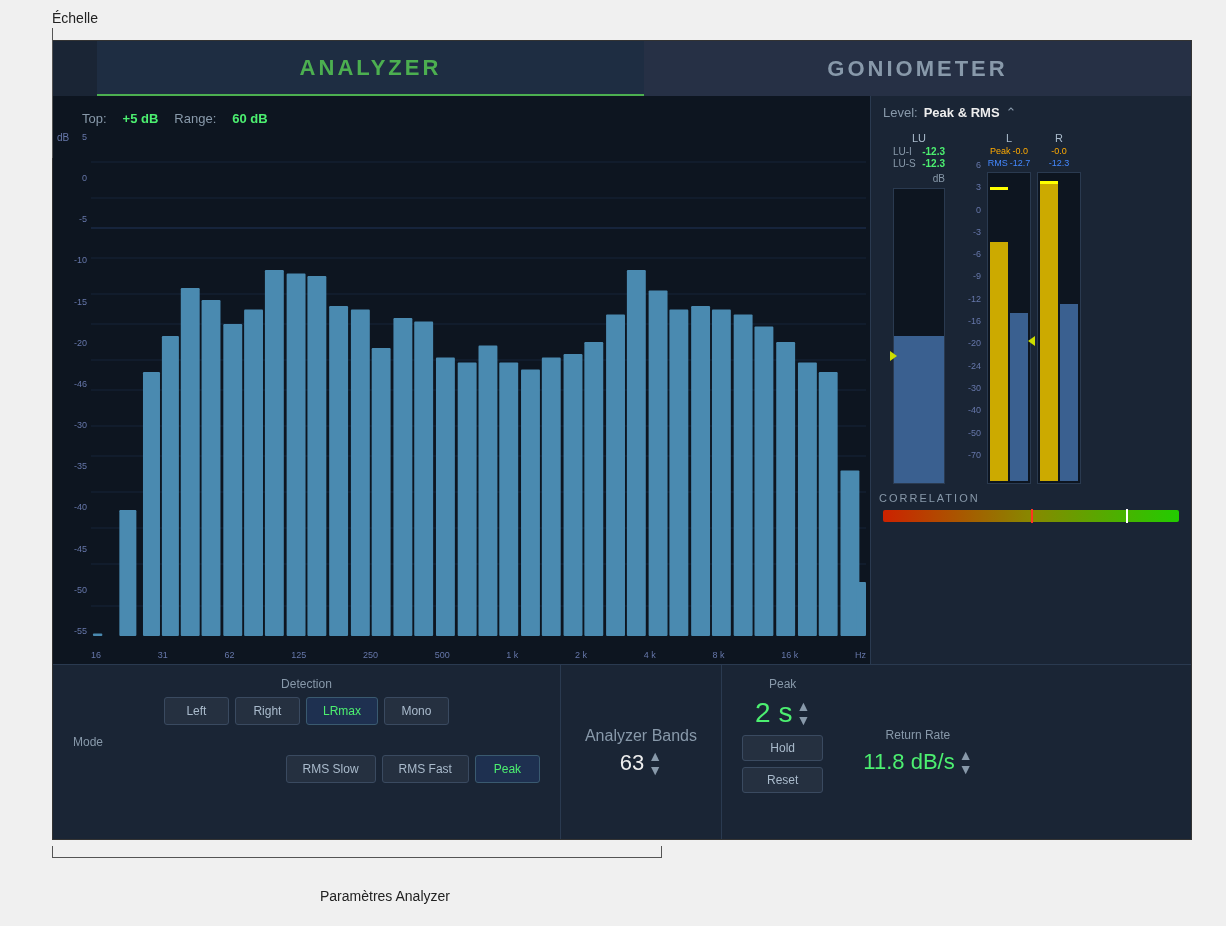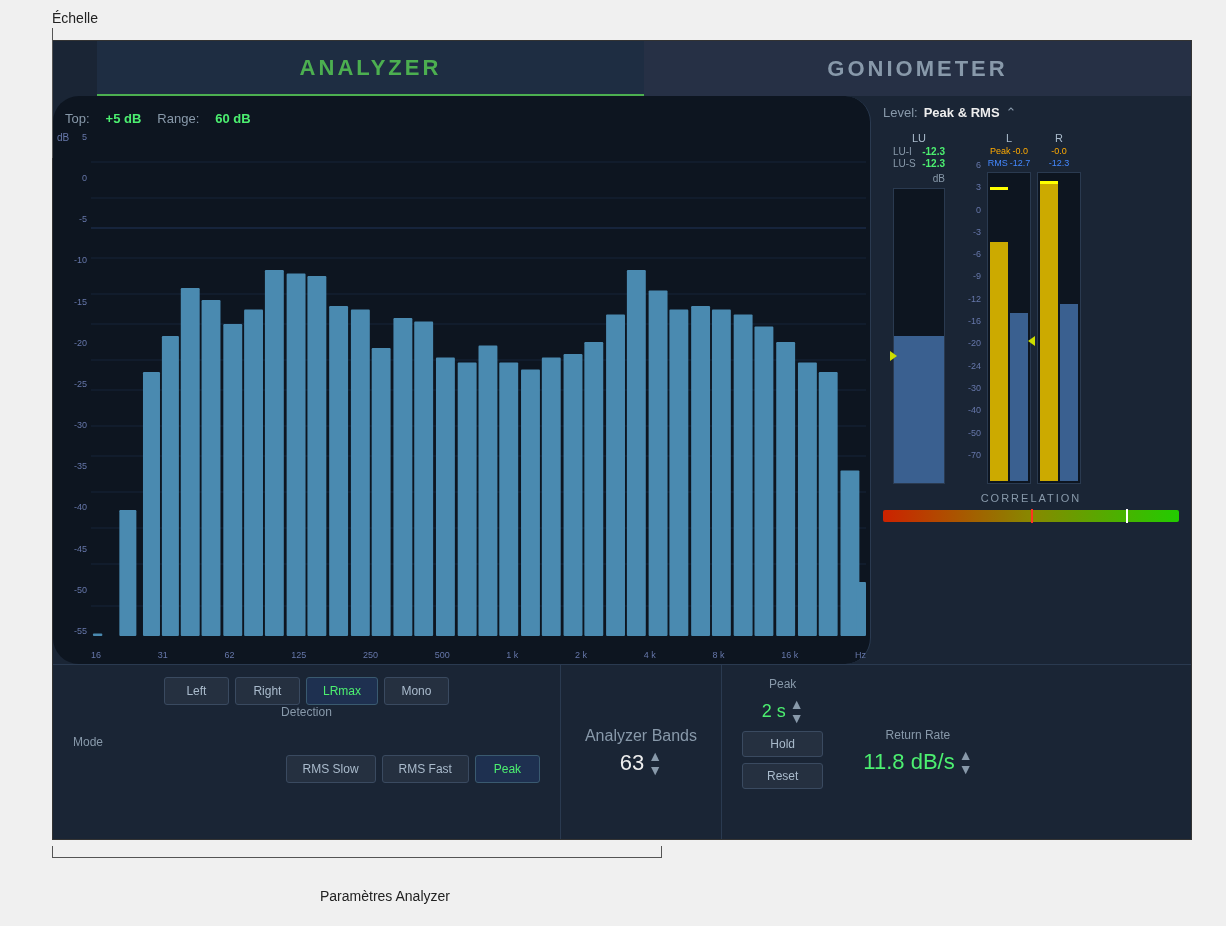--- a/index.html
+++ b/index.html
@@ -125,22 +125,21 @@
       width: 100%;
       height: calc(100% - 55px - 175px);
     }
 
     
     .analyzer-section {
       flex: 1;
       position: relative;
       background: #0d1520;
       border-right: 1px solid #2a3a50;
-      padding: 8px 0;
-      border-radius: 26px;
+      padding: 8px 17px;
     }
 
     .analyzer-header {
       display: flex;
       align-items: center;
       padding: 4px 12px;
       font-size: 13px;
       color: #8899aa;
       gap: 16px;
       height: 28px;
@@ -335,21 +334,21 @@
           </svg>
         </div>
 
         <div style="position:absolute;left:0;top:36px;width:38px;bottom:28px;display:flex;flex-direction:column;justify-content:space-between;padding:0 4px;">
           <span style="font-size:9px;color:#6677aa;text-align:right;">5</span>
           <span style="font-size:9px;color:#6677aa;text-align:right;">0</span>
           <span style="font-size:9px;color:#6677aa;text-align:right;">-5</span>
           <span style="font-size:9px;color:#6677aa;text-align:right;">-10</span>
           <span style="font-size:9px;color:#6677aa;text-align:right;">-15</span>
           <span style="font-size:9px;color:#6677aa;text-align:right;">-20</span>
-          <span style="font-size:9px;color:#6677aa;text-align:right;">-25</span>
+          <span style="font-size:9px;color:#6677aa;text-align:right;">-46</span>
           <span style="font-size:9px;color:#6677aa;text-align:right;">-30</span>
           <span style="font-size:9px;color:#6677aa;text-align:right;">-35</span>
           <span style="font-size:9px;color:#6677aa;text-align:right;">-40</span>
           <span style="font-size:9px;color:#6677aa;text-align:right;">-45</span>
           <span style="font-size:9px;color:#6677aa;text-align:right;">-50</span>
           <span style="font-size:9px;color:#6677aa;text-align:right;">-55</span>
         </div>
 
         <div style="position:absolute;left:38px;bottom:4px;right:4px;display:flex;justify-content:space-between;align-items:center;">
           <span style="font-size:9px;color:#6677aa;">16</span>
@@ -463,44 +462,44 @@
 
               <div style="flex:1;position:relative;">
                 <div style="position:absolute;bottom:0;left:0;right:0;height:58%;background:#3a6090;"></div>
               </div>
             </div>
           </div>
 
         </div>
 
         <div style="padding:4px 8px;">
-          <div style="font-size:11px;color:#8899aa;text-align:center;letter-spacing:2px;margin-bottom:6px;">CORRELATION</div>
+          <div style="font-size:11px;color:#8899aa;text-align:left;letter-spacing:2px;margin-bottom:6px;">CORRELATION</div>
           <div style="height:12px;background:linear-gradient(to right,#cc2200,#888800,#22cc00);border-radius:2px;position:relative;margin:0 4px;">
 
             <div style="position:absolute;top:-1px;height:14px;width:2px;background:#ff3322;left:50%;"></div>
 
             <div style="position:absolute;top:-1px;height:14px;width:2px;background:white;left:82%;"></div>
           </div>
         </div>
 
       </div>
     </div>
 
     <div class="bottom-controls">
 
       <div class="controls-left">
 
         <div>
+          <div style="font-size:12px;color:#8899aa;text-align:center;margin-bottom:6px;">Detection</div>
           <div style="display:flex;gap:6px;justify-content:center;">
             <button class="ctrl-btn">Left</button>
             <button class="ctrl-btn">Right</button>
             <button class="ctrl-btn active">LRmax</button>
             <button class="ctrl-btn">Mono</button>
           </div>
-          <div style="font-size:12px;color:#8899aa;text-align:center;margin-bottom:6px;">Detection</div>
         </div>
 
         <div>
           <div style="font-size:12px;color:#8899aa;text-align:left;margin-bottom:6px;">Mode</div>
           <div style="display:flex;gap:6px;justify-content:flex-end;">
             <button class="ctrl-btn">RMS Slow</button>
             <button class="ctrl-btn">RMS Fast</button>
             <button class="ctrl-btn active">Peak</button>
           </div>
         </div>
@@ -515,21 +514,21 @@
             <span>▼</span>
           </span>
         </div>
       </div>
 
       <div class="controls-right">
 
         <div style="display:flex;flex-direction:column;align-items:center;gap:6px;">
           <div style="font-size:12px;color:#8899aa;">Peak</div>
           <div style="display:flex;align-items:center;gap:4px;">
-            <span style="font-size:18px;color:#4cef70;font-weight:500;">2 s</span>
+            <span style="font-size:28px;color:#4cef70;font-weight:500;">2 s</span>
             <span style="color:#8899aa;font-size:14px;cursor:pointer;display:flex;flex-direction:column;line-height:1;">
               <span>▲</span>
               <span>▼</span>
             </span>
           </div>
           <div style="display:flex;flex-direction:column;gap:6px;">
             <button class="peak-btn">Hold</button>
             <button class="peak-btn">Reset</button>
           </div>
         </div>

